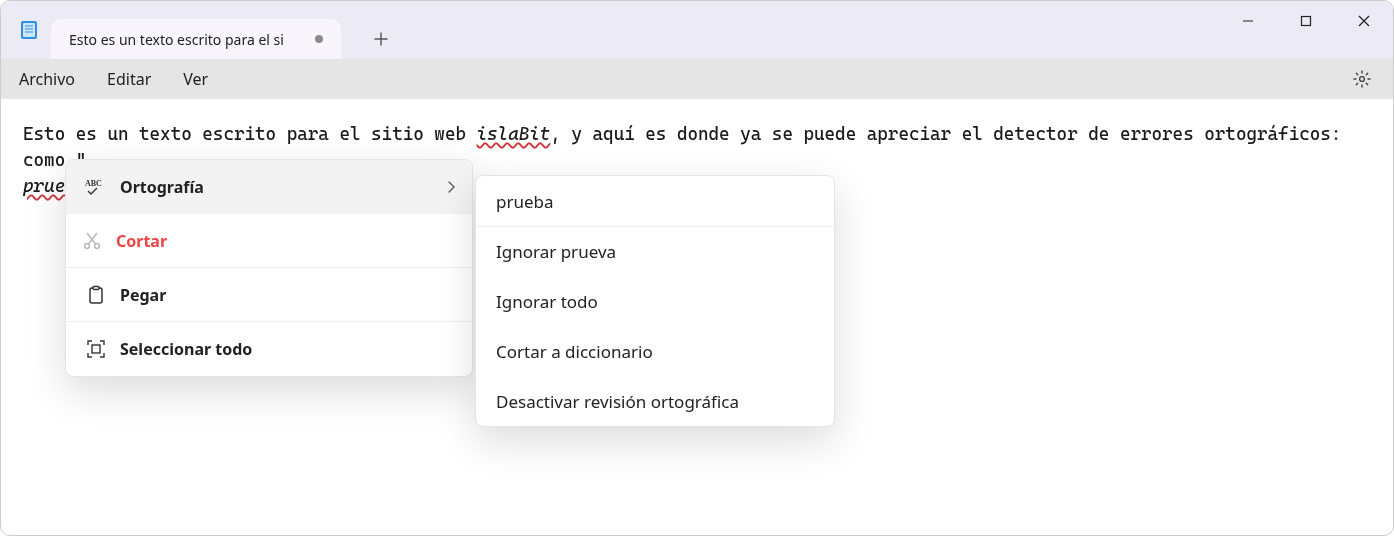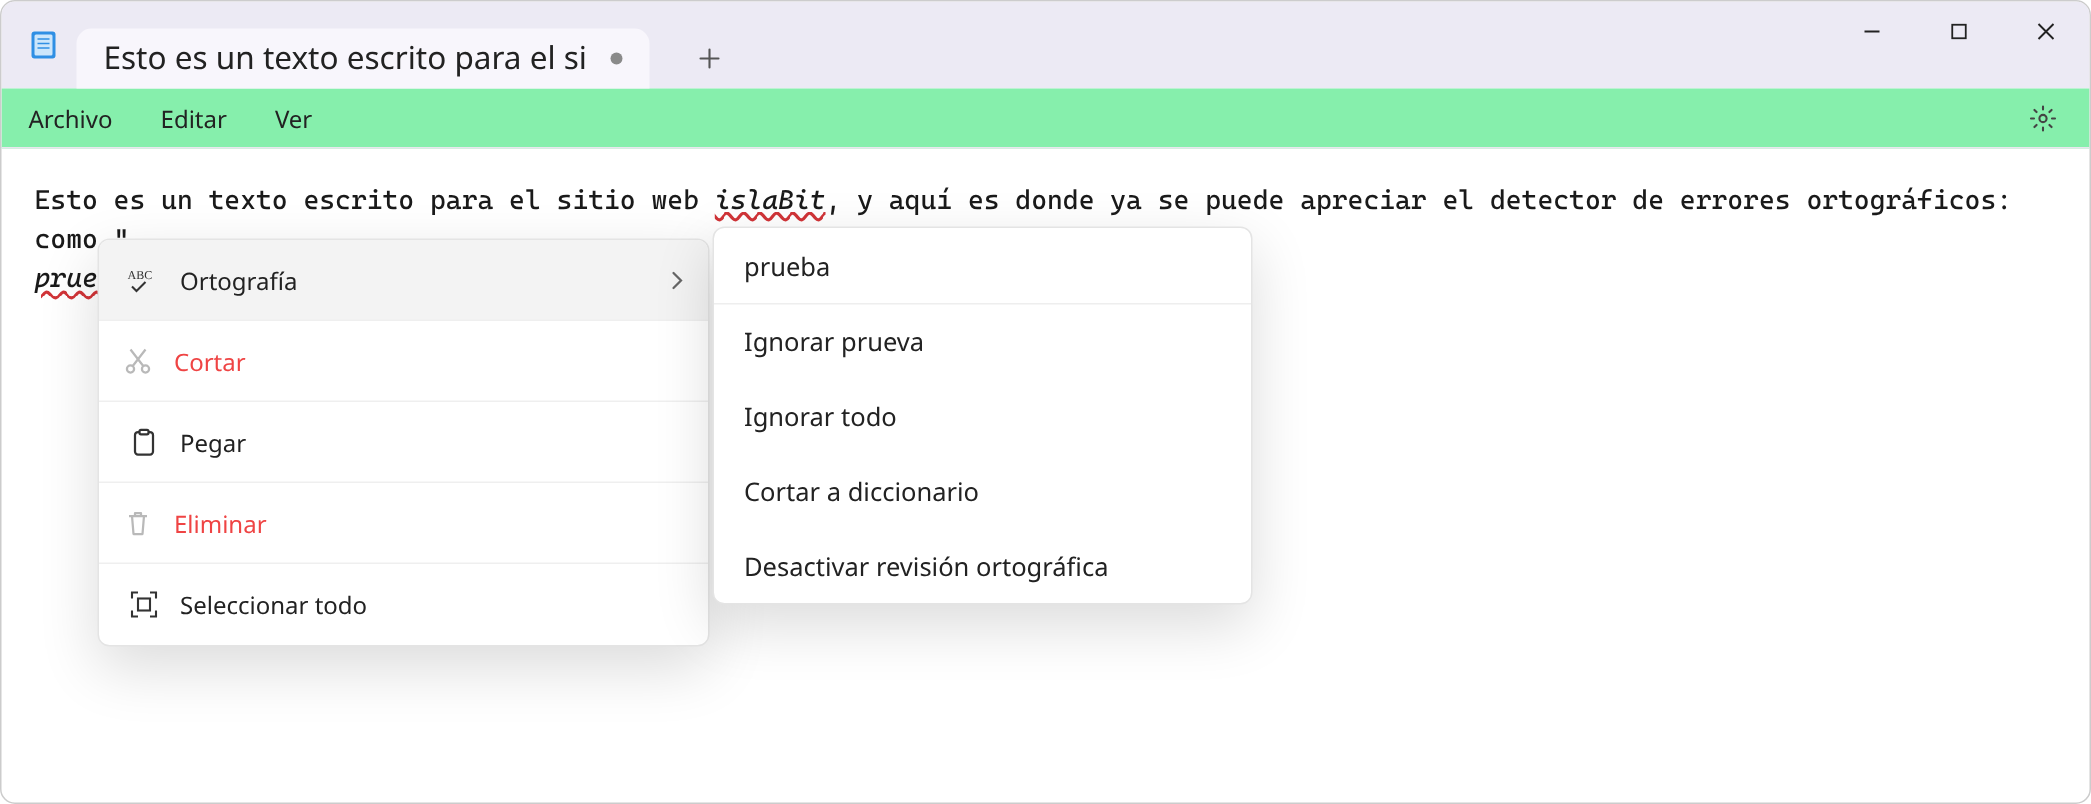--- a/index.html
+++ b/index.html
@@ -3,50 +3,50 @@
 <meta charset="utf-8">
 <style>
   * { box-sizing: border-box; margin: 0; padding: 0; }
   html, body { width: 1394px; height: 536px; font-family: "Segoe UI", system-ui, sans-serif; overflow: hidden; background: #fff; }
   .window { width: 1394px; height: 536px; border: 1px solid #ccc; border-radius: 10px; overflow: hidden; position: relative; background: #fff; }
 
   
   .titlebar { height: 58px; display: flex; align-items: flex-start; background: linear-gradient(#eceaf4, #eceaf4); border-bottom: 0; }
   .titlebar-left { display: flex; align-items: center; height: 58px; }
   .app-icon { width: 20px; height: 20px; margin: 0 12px 0 18px; display: flex; align-items: center; justify-content: center; }
-  .tab { height: 40px; margin-top: 18px; background: #f8f6fc; border-top-left-radius: 10px; border-top-right-radius: 10px; display: flex; align-items: center; padding: 0 8px 0 18px; font-size: 21px; color: #222; min-width: 290px; position: relative; }
+  .tab { height: 40px; margin-top: 18px; background: #f8f6fc; border-top-left-radius: 10px; border-top-right-radius: 10px; display: flex; align-items: center; padding: 0 8px 0 18px; font-size: 14px; color: #222; min-width: 290px; position: relative; }
   .tab .tab-title { flex: 1; white-space: nowrap; overflow: hidden; text-overflow: clip; }
   .tab .unsaved-dot { width: 8px; height: 8px; border-radius: 50%; background: #8a8a8a; margin: 0 10px 0 16px; }
   .add-tab { width: 40px; height: 40px; margin-top: 18px; margin-left: 20px; display: flex; align-items: center; justify-content: center; color: #555; font-size: 16px; border-radius: 6px; }
   .titlebar-spacer { flex: 1; }
   .win-controls { display: flex; height: 40px; margin-top: 0; }
   .win-btn { width: 58px; height: 40px; display: flex; align-items: center; justify-content: center; color: #222; }
 
   
-  .menubar { height: 40px; background: #86efac; display: flex; align-items: center; padding: 0 18px; font-size: 16px; color: #222; border-bottom: 1px solid #e9e6ee; }
+  .menubar { height: 40px; background: #e5e5e5; display: flex; align-items: center; padding: 0 18px; font-size: 16px; color: #222; border-bottom: 1px solid #e9e6ee; }
   .menubar .menu-item { margin-right: 32px; }
   .menubar .spacer { flex: 1; }
   .settings-btn { width: 26px; height: 26px; display: flex; align-items: center; justify-content: center; color: #444; }
 
   
   .editor { position: relative; padding: 22px 22px; font-family: "Consolas","Cascadia Mono",monospace; font-size: 18px; line-height: 1.45; color: #1a1a1a; height: calc(536px - 58px - 40px); }
   .misspell { text-decoration: underline wavy #d13438 1.5px; text-underline-offset: 2px; font-style: italic; }
 
   
   .ctx-menu { position: absolute; left: 64px; top: 158px; width: 408px; background: #fff; border: 1px solid #e4e4e4; border-radius: 8px; box-shadow: 0 14px 40px rgba(0,0,0,0.14); overflow: hidden; }
-  .ctx-item { display: flex; align-items: center; height: 54px; padding: 0 16px; font-size: 16px; color: #222; border-bottom: 1px solid #efefef; }
+  .ctx-item { display: flex; align-items: center; height: 54px; padding: 0 16px; font-size: 16px; color: #222; border-bottom: 1px solid #efefef; font-weight: bold; }
   .ctx-item:last-child { border-bottom: none; }
   .ctx-item.hover { background: #f3f3f3; }
   .ctx-item.disabled { color: #ef4444; padding-left: 12px; }
   .ctx-icon { width: 28px; height: 24px; display: flex; align-items: center; justify-content: center; margin-right: 10px; color: inherit; }
   .ctx-item .label { flex: 1; }
   .ctx-item .chev { color: #666; }
 
   
-  .sub-menu { position: absolute; left: 474px; top: 150px; width: 360px; background: #fff; border: 1px solid #e4e4e4; border-radius: 8px; box-shadow: 0 14px 40px rgba(0,0,0,0.14); overflow: hidden; }
+  .sub-menu { position: absolute; left: 474px; top: 174px; width: 360px; background: #fff; border: 1px solid #e4e4e4; border-radius: 8px; box-shadow: 0 14px 40px rgba(0,0,0,0.14); overflow: hidden; }
   .sub-item { display: flex; align-items: center; height: 50px; padding: 0 20px; font-size: 17px; color: #222; }
   .sub-sep { border-top: 1px solid #eee; }
 
   svg { display: block; }
 </style>
 </head>
 <body>
 
 <div class="window">
 
@@ -135,28 +135,20 @@
     </div>
     <div class="ctx-item">
       <span class="ctx-icon">
         <svg width="20" height="20" viewBox="0 0 20 20">
             <rect x="4" y="3" width="12" height="15" rx="2" stroke="#333" stroke-width="1.5" fill="none"></rect>
             <rect x="7" y="1.5" width="6" height="3" rx="1" stroke="#333" stroke-width="1.5" fill="#fff"></rect>
           </svg>
       </span>
       <span class="label">Pegar</span>
     </div>
-    <div class="ctx-item disabled">
-      <span class="ctx-icon">
-        <svg width="20" height="20" viewBox="0 0 20 20">
-            <path d="M4 5h12M8 5V3h4v2M6 5l1 12h6l1-12" stroke="#b9b9b9" stroke-width="1.5" fill="none" stroke-linejoin="round"></path>
-          </svg>
-      </span>
-      <span class="label">Eliminar</span>
-    </div>
     <div class="ctx-item">
       <span class="ctx-icon">
         <svg width="20" height="20" viewBox="0 0 20 20">
             <rect x="6" y="6" width="8" height="8" stroke="#333" stroke-width="1.4" fill="none"></rect>
             <path d="M2 6V2h4M18 6V2h-4M2 14v4h4M18 14v4h-4" stroke="#333" stroke-width="1.4" fill="none"></path>
           </svg>
       </span>
       <span class="label">Seleccionar todo</span>
     </div>
   </div>

